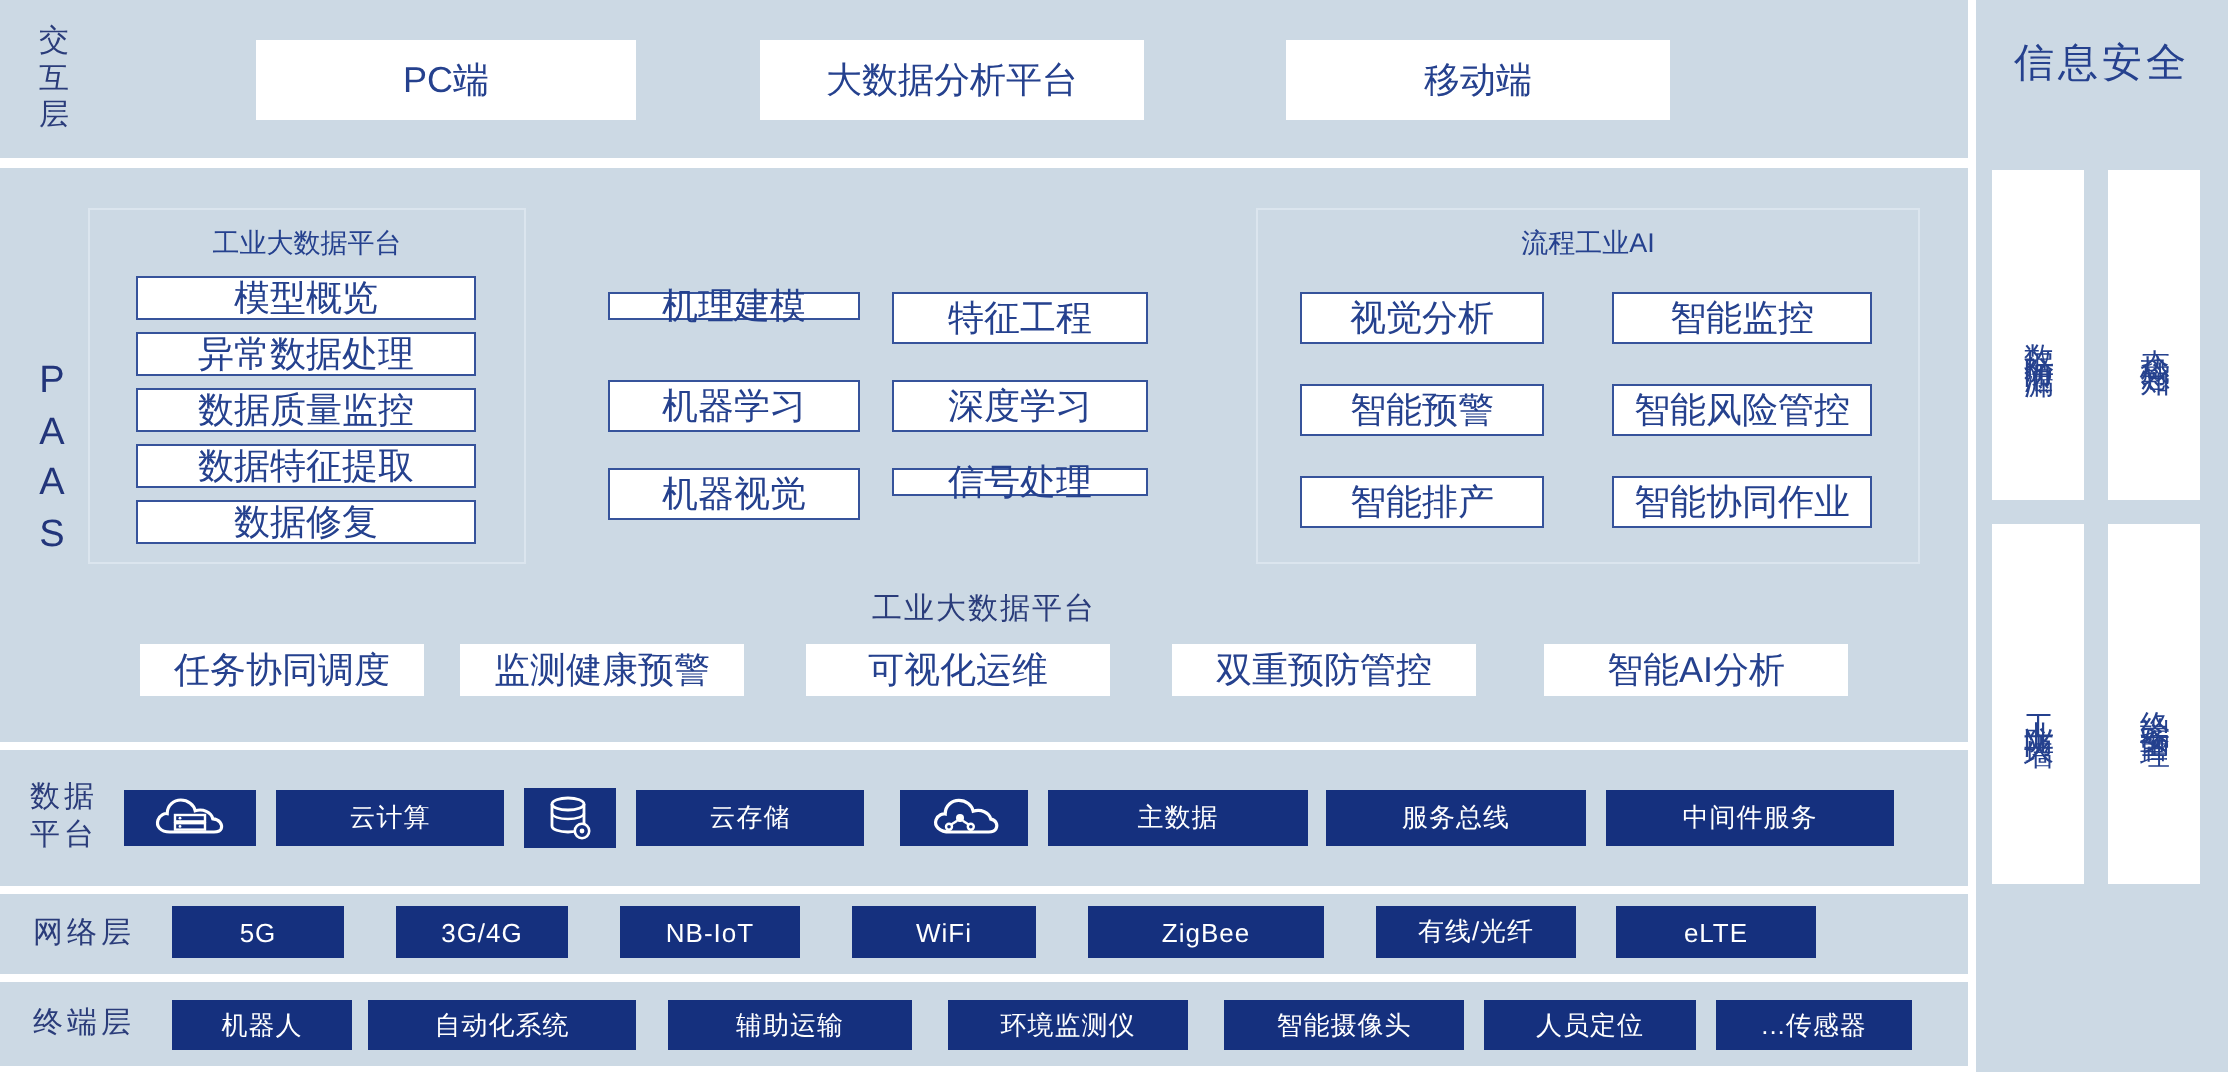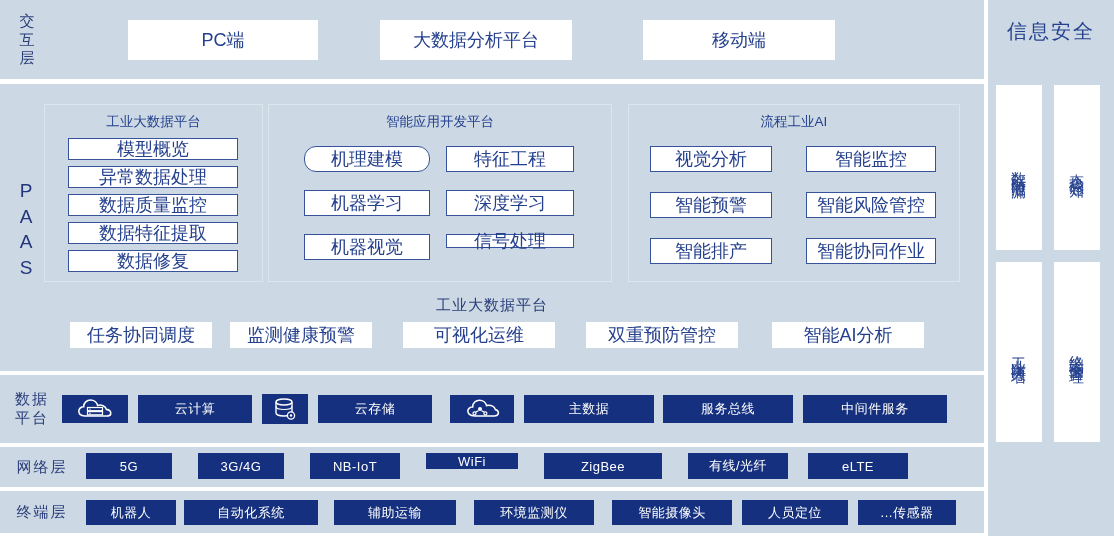--- a/index.html
+++ b/index.html
@@ -104,24 +104,21 @@
   <div class="chip outlined" style="left:68px;top:194px;width:170px;height:22px;">
     <span>数据质量监控</span>
   </div>
   <div class="chip outlined" style="left:68px;top:222px;width:170px;height:22px;">
     <span>数据特征提取</span>
   </div>
   <div class="chip outlined" style="left:68px;top:250px;width:170px;height:22px;">
     <span>数据修复</span>
   </div>
 
-  <div class="group" style="left:268px;top:104px;width:344px;height:178px;">
-    <div class="grouptitle">智能应用开发平台</div>
-  </div>
-  <div class="chip outlined" style="left:304px;top:146px;width:126px;height:26px;border-radius:12px;">
+  <div class="chip outlined" style="left:304px;top:146px;width:126px;height:14px;">
     <span>机理建模</span>
   </div>
   <div class="chip outlined" style="left:446px;top:146px;width:128px;height:26px;">
     <span>特征工程</span>
   </div>
   <div class="chip outlined" style="left:304px;top:190px;width:126px;height:26px;">
     <span>机器学习</span>
   </div>
   <div class="chip outlined" style="left:446px;top:190px;width:128px;height:26px;">
     <span>深度学习</span>
@@ -236,21 +233,21 @@
   </div>
   <div class="dchip" style="left:86px;top:453px;width:86px;height:26px;">
     <span>5G</span>
   </div>
   <div class="dchip" style="left:198px;top:453px;width:86px;height:26px;">
     <span>3G/4G</span>
   </div>
   <div class="dchip" style="left:310px;top:453px;width:90px;height:26px;">
     <span>NB-IoT</span>
   </div>
-  <div class="dchip" style="left:426px;top:453px;width:92px;height:16px;">
+  <div class="dchip" style="left:426px;top:453px;width:92px;height:26px;">
     <span>WiFi</span>
   </div>
   <div class="dchip" style="left:544px;top:453px;width:118px;height:26px;">
     <span>ZigBee</span>
   </div>
   <div class="dchip" style="left:688px;top:453px;width:100px;height:26px;">
     <span>有线/光纤</span>
   </div>
   <div class="dchip" style="left:808px;top:453px;width:100px;height:26px;">
     <span>eLTE</span>

